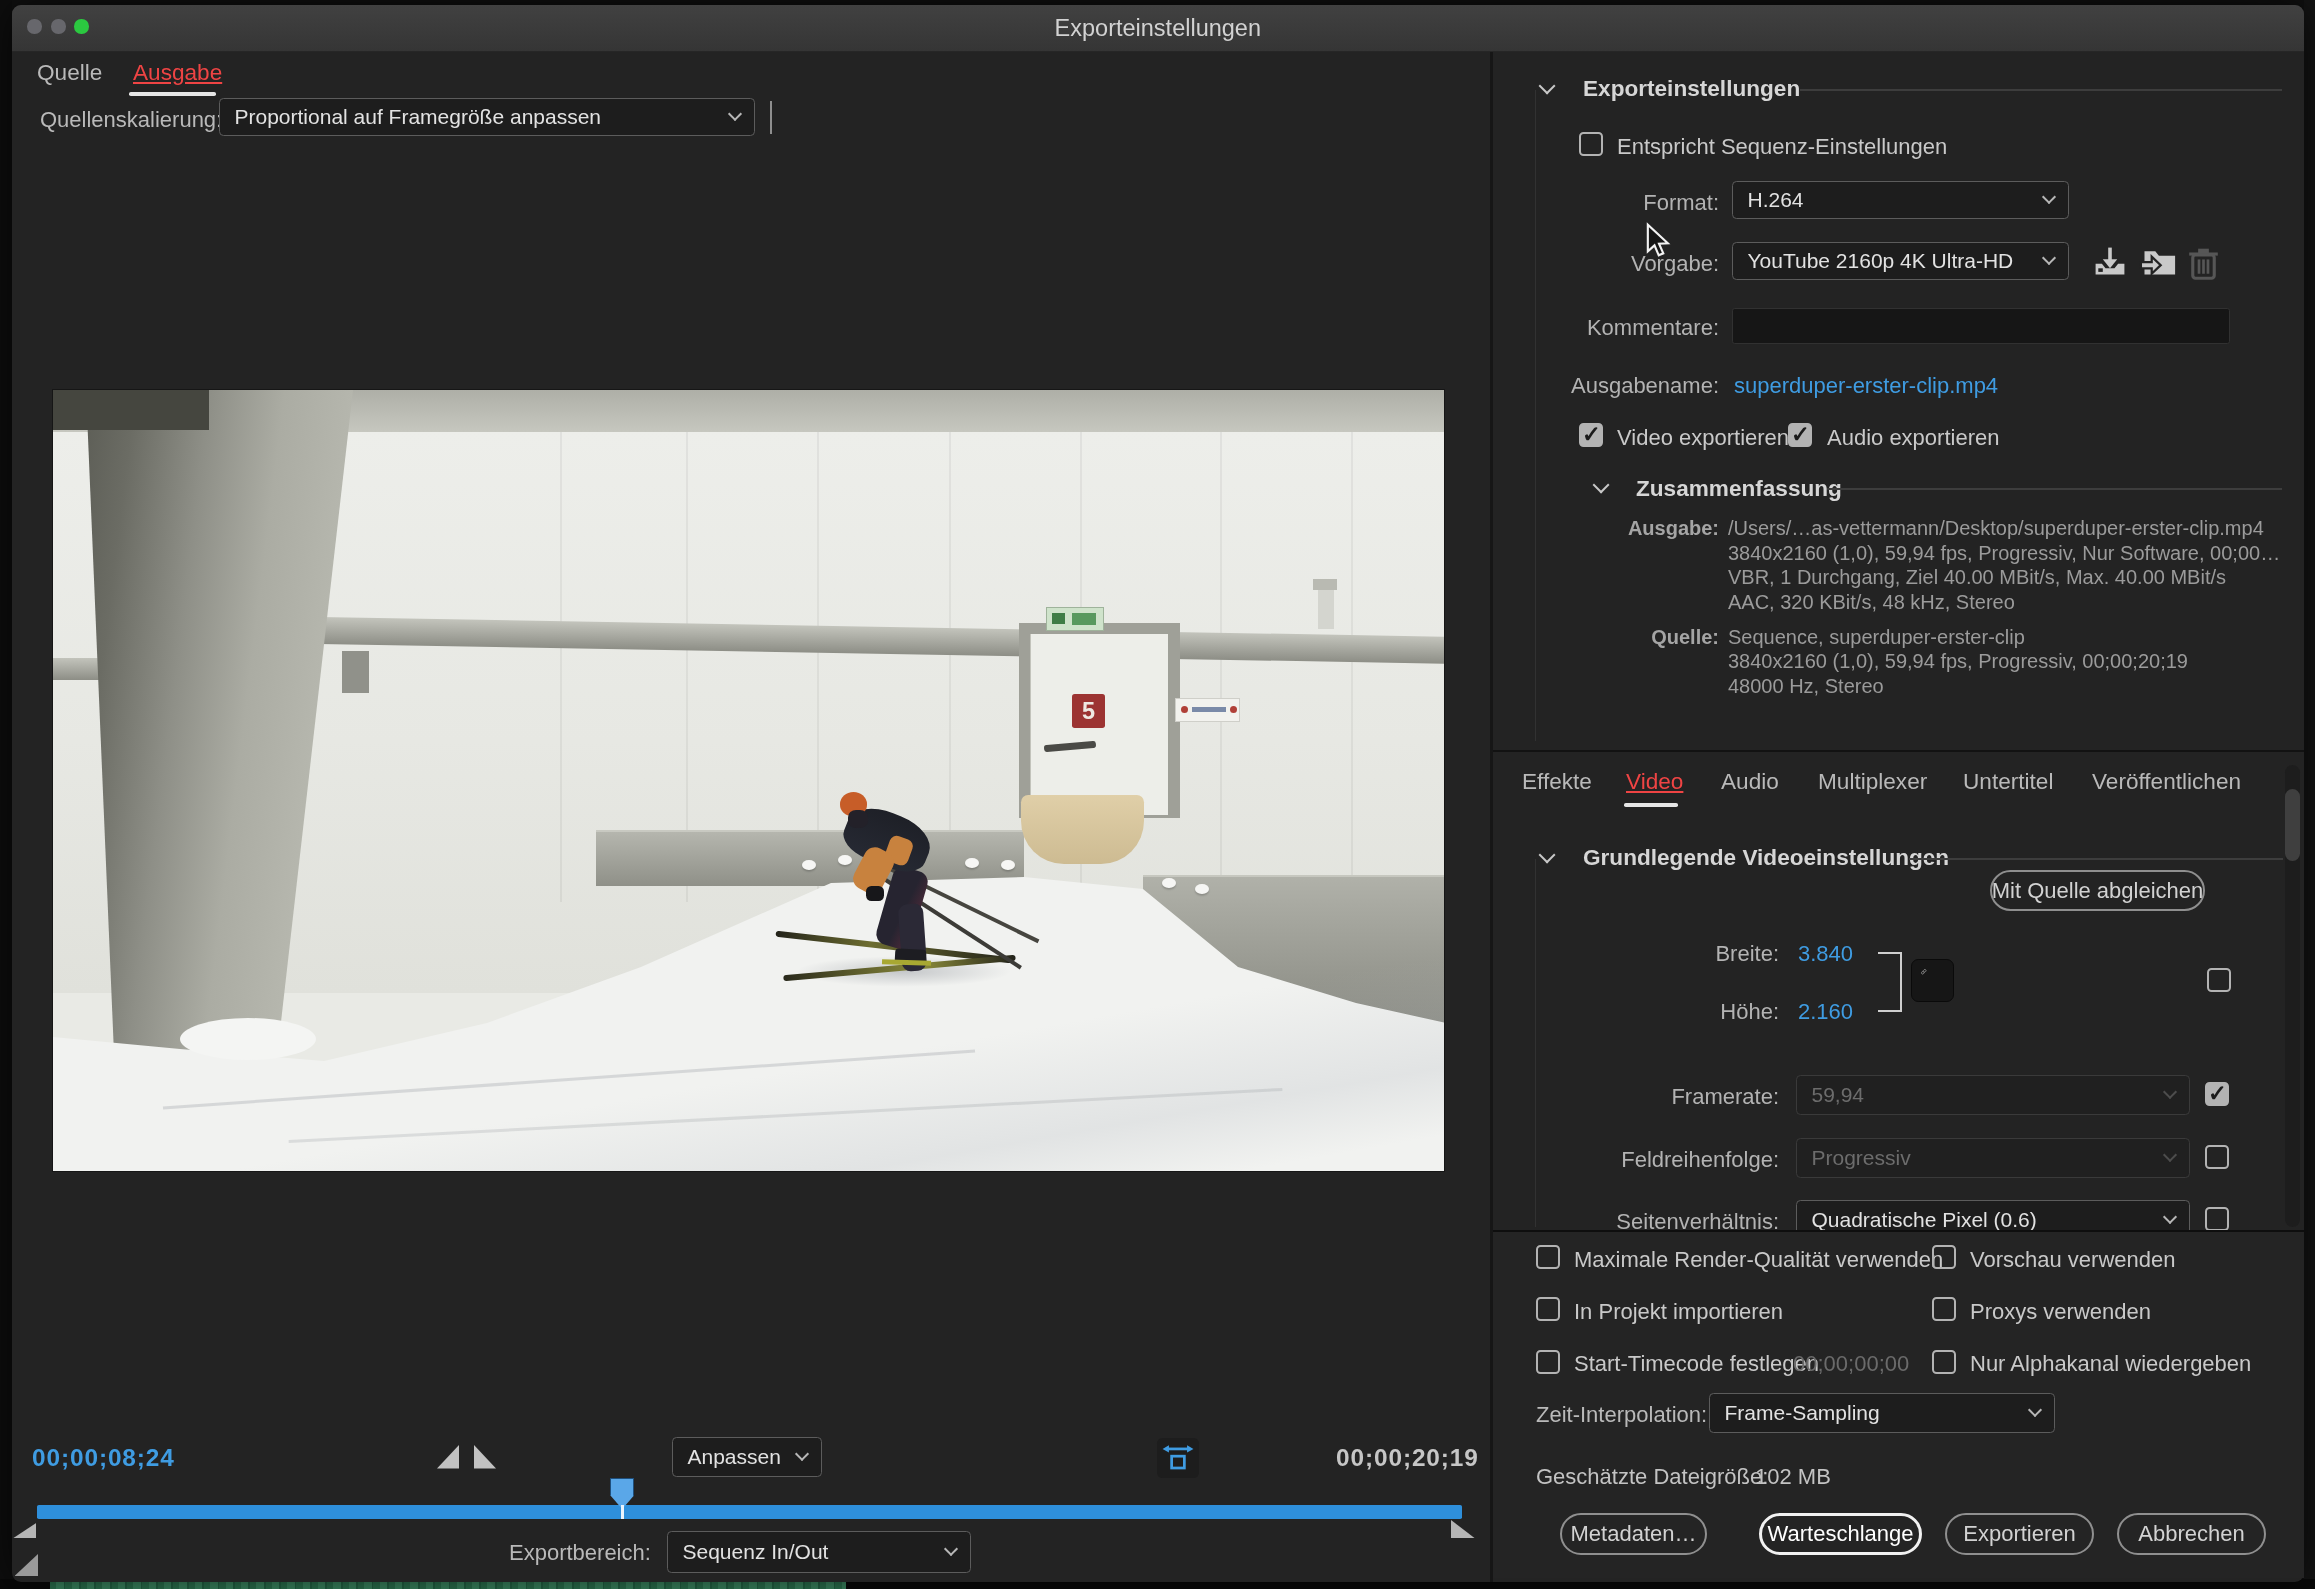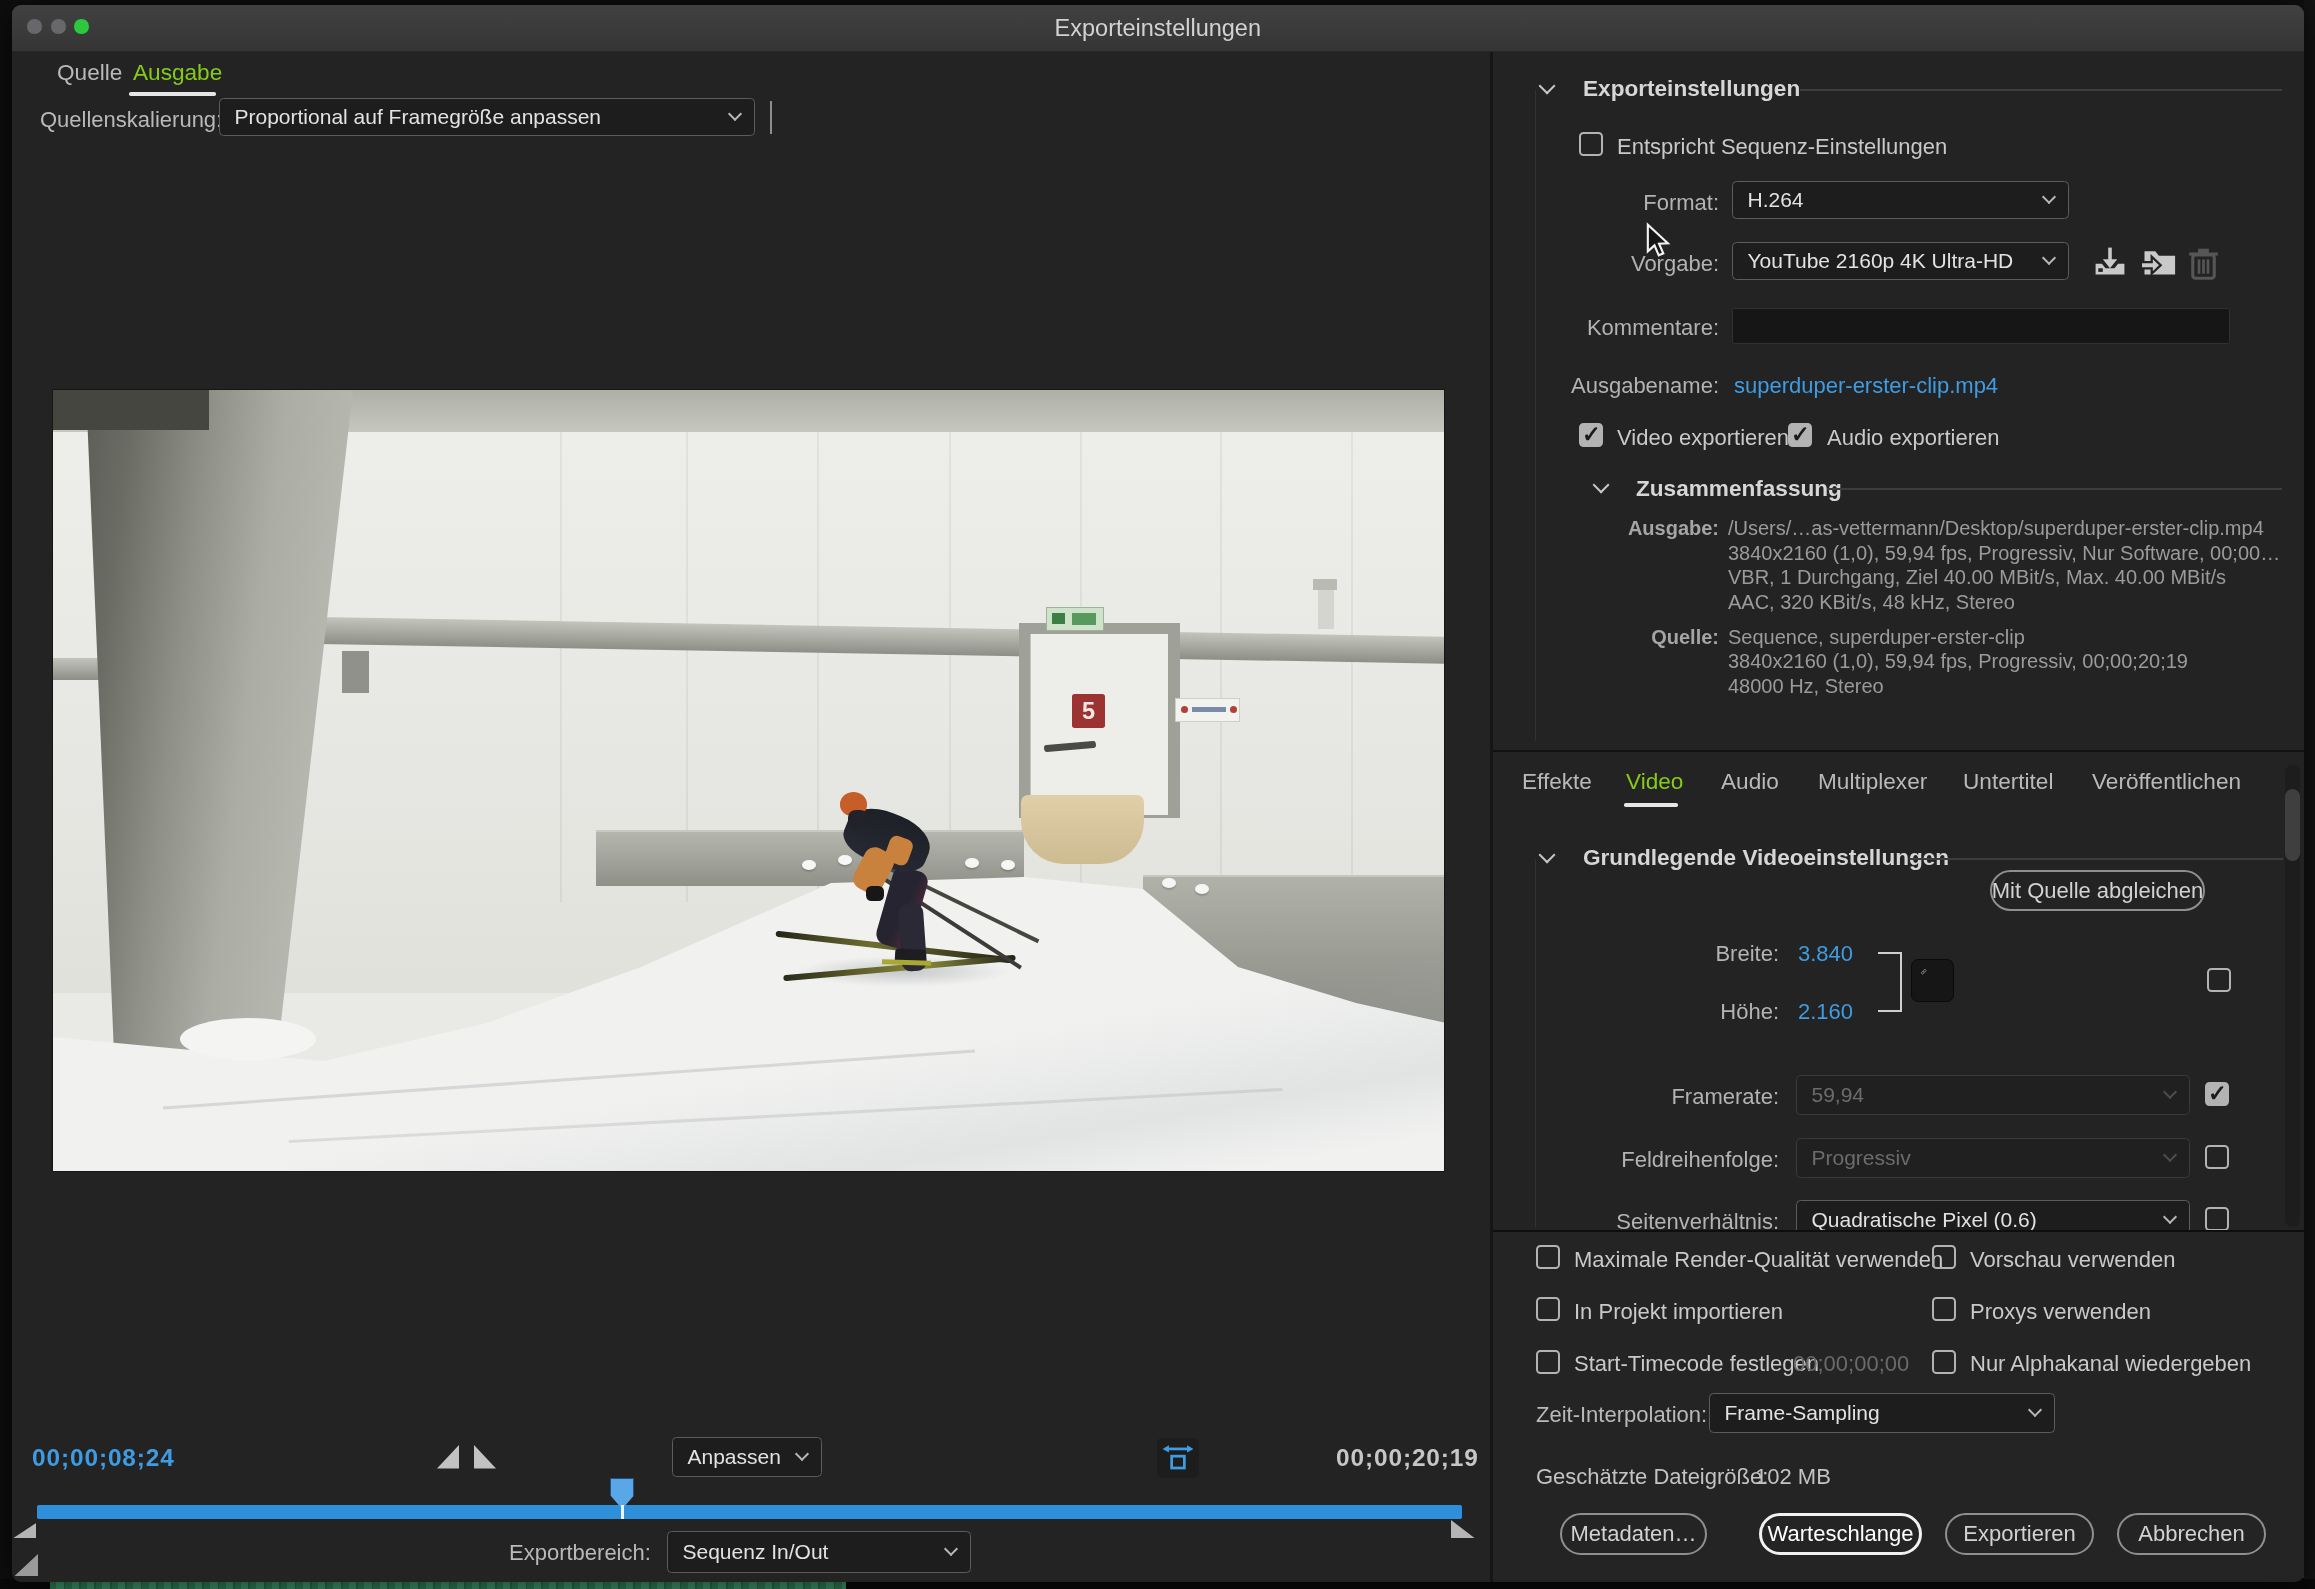--- a/index.html
+++ b/index.html
@@ -11,21 +11,21 @@
   
   .dialog-bg{position:absolute;left:11.8px;top:4.5px;width:2292px;height:1577px;background:#232323;
              border-radius:9px;box-shadow:0 0 42px rgba(0,0,0,.7);}
   .titlebar{position:absolute;left:11.8px;top:4.5px;width:2292px;height:47px;border-radius:9px 9px 0 0;
             background:linear-gradient(#414141,#353535);border-bottom:0.9px solid #262626;}
   .light{position:absolute;top:19px;width:14.5px;height:14.5px;border-radius:50%;}
   .win-title{position:absolute;left:11.8px;top:15.4px;width:2292px;text-align:center;font-size:23.5px;color:#d2d2d2;}
 
   
   .tab{position:absolute;font-size:22.6px;color:#b9b9b9;}
-  .tab.active{color:#84cc16;}
+  .tab.active{color:#ef4444;text-decoration:underline;}
   .underline{position:absolute;height:3.6px;background:#e6e6e6;border-radius:1.8px;}
   .rlabel{position:absolute;text-align:right;font-size:22px;color:#b3b3b3;white-space:nowrap;}
   .llabel{position:absolute;font-size:22px;color:#b9b9b9;white-space:nowrap;}
   .dd{position:absolute;background:#1d1d1d;border:1.8px solid #5c5c5c;border-radius:4.5px;color:#e2e2e2;
       font-size:21px;display:flex;align-items:center;padding:0 40px 0 14.5px;white-space:nowrap;}
   .dd .chev{position:absolute;right:14.5px;top:50%;width:10px;height:10px;margin-top:-8.1px;
             border-right:2.7px solid #b7b7b7;border-bottom:2.7px solid #b7b7b7;transform:rotate(45deg);}
   .dd.disabled{border-color:#3a3a3a;color:#6c6c6c;background:#202020;}
   .dd.disabled .chev{border-color:#4d4d4d;}
   .cb{position:absolute;width:24.4px;height:24.4px;border:2.7px solid #b3b3b3;border-radius:4.5px;}
@@ -59,21 +59,21 @@
   <div class="abs" style="left:0;top:1579px;width:2316px;height:11px;background:#090909;"></div>
   <div class="abs" style="left:50px;top:1581px;width:796px;height:8.1px;background:repeating-linear-gradient(90deg,#2e7a54 0 6.3px,#3f9168 6.3px 13.6px,#256a49 13.6px 15.4px);"></div>
 
   <div class="dialog-bg"></div>
   <div class="titlebar"></div>
   <div class="light" style="left:27px;background:#67676c;"></div>
   <div class="light" style="left:51px;background:#67676c;"></div>
   <div class="light" style="left:74px;background:#2bc840;"></div>
   <div class="win-title">Exporteinstellungen</div>
 
-  <div class="tab" style="left:37px;top:60px;margin-left:20px;">Quelle</div>
+  <div class="tab" style="left:37px;top:60px;">Quelle</div>
   <div class="tab active" style="left:133px;top:60px;">Ausgabe</div>
   <div class="underline" style="left:129px;top:92px;width:87px;"></div>
 
   <div class="llabel" style="left:40px;top:107px;">Quellenskalierung:</div>
   <div class="dd" style="left:219px;top:98px;width:536px;height:38px;">
     <span>Proportional auf Framegröße anpassen</span>
     <span class="chev"></span>
   </div>
   <div class="abs" style="left:770px;top:101px;width:1.8px;height:33px;background:#8e8e8e;"></div>
 

